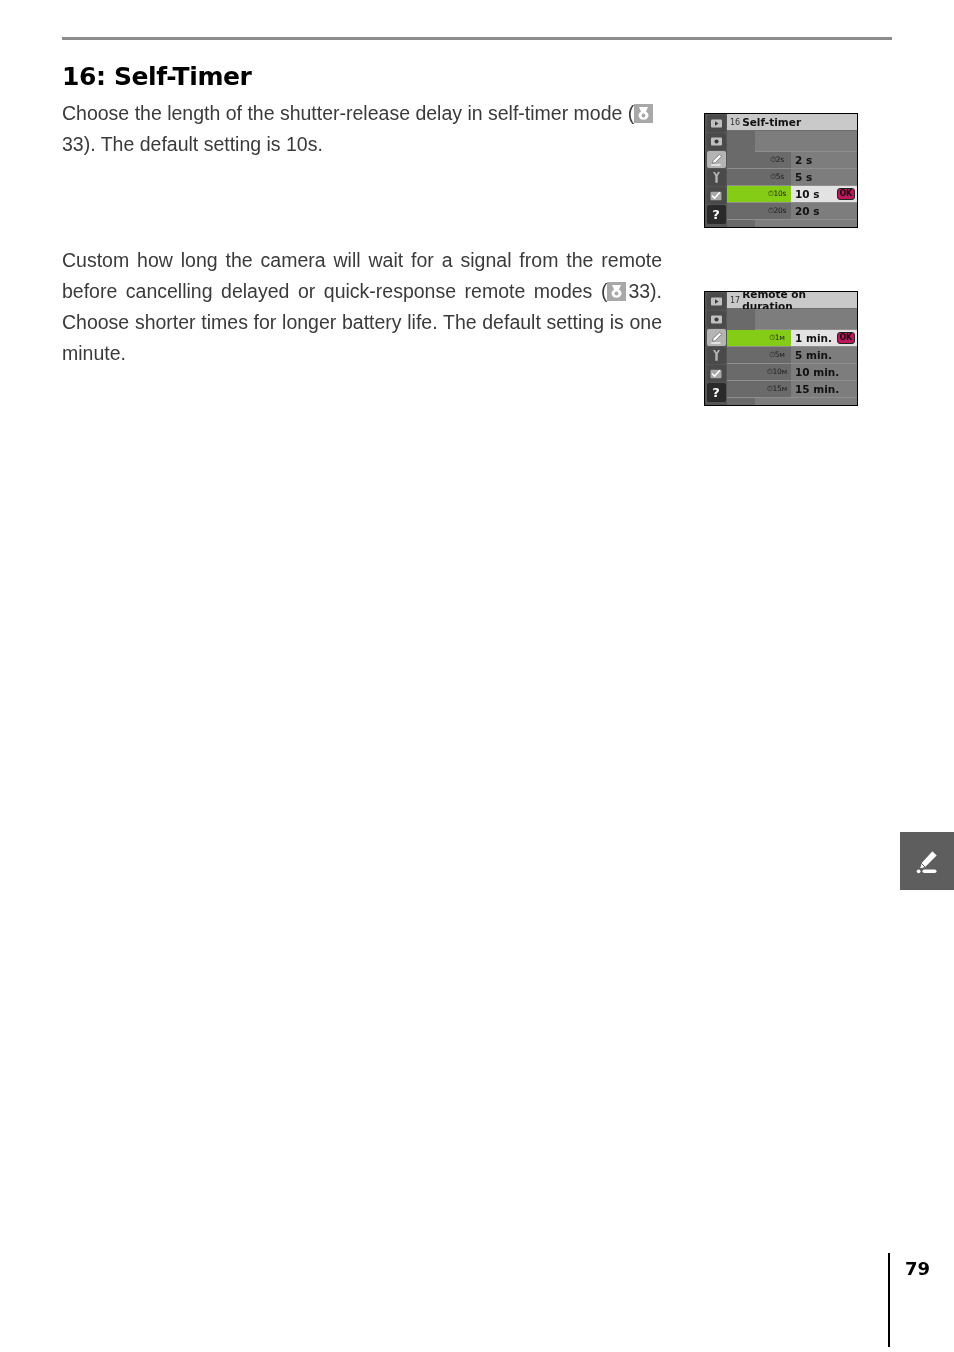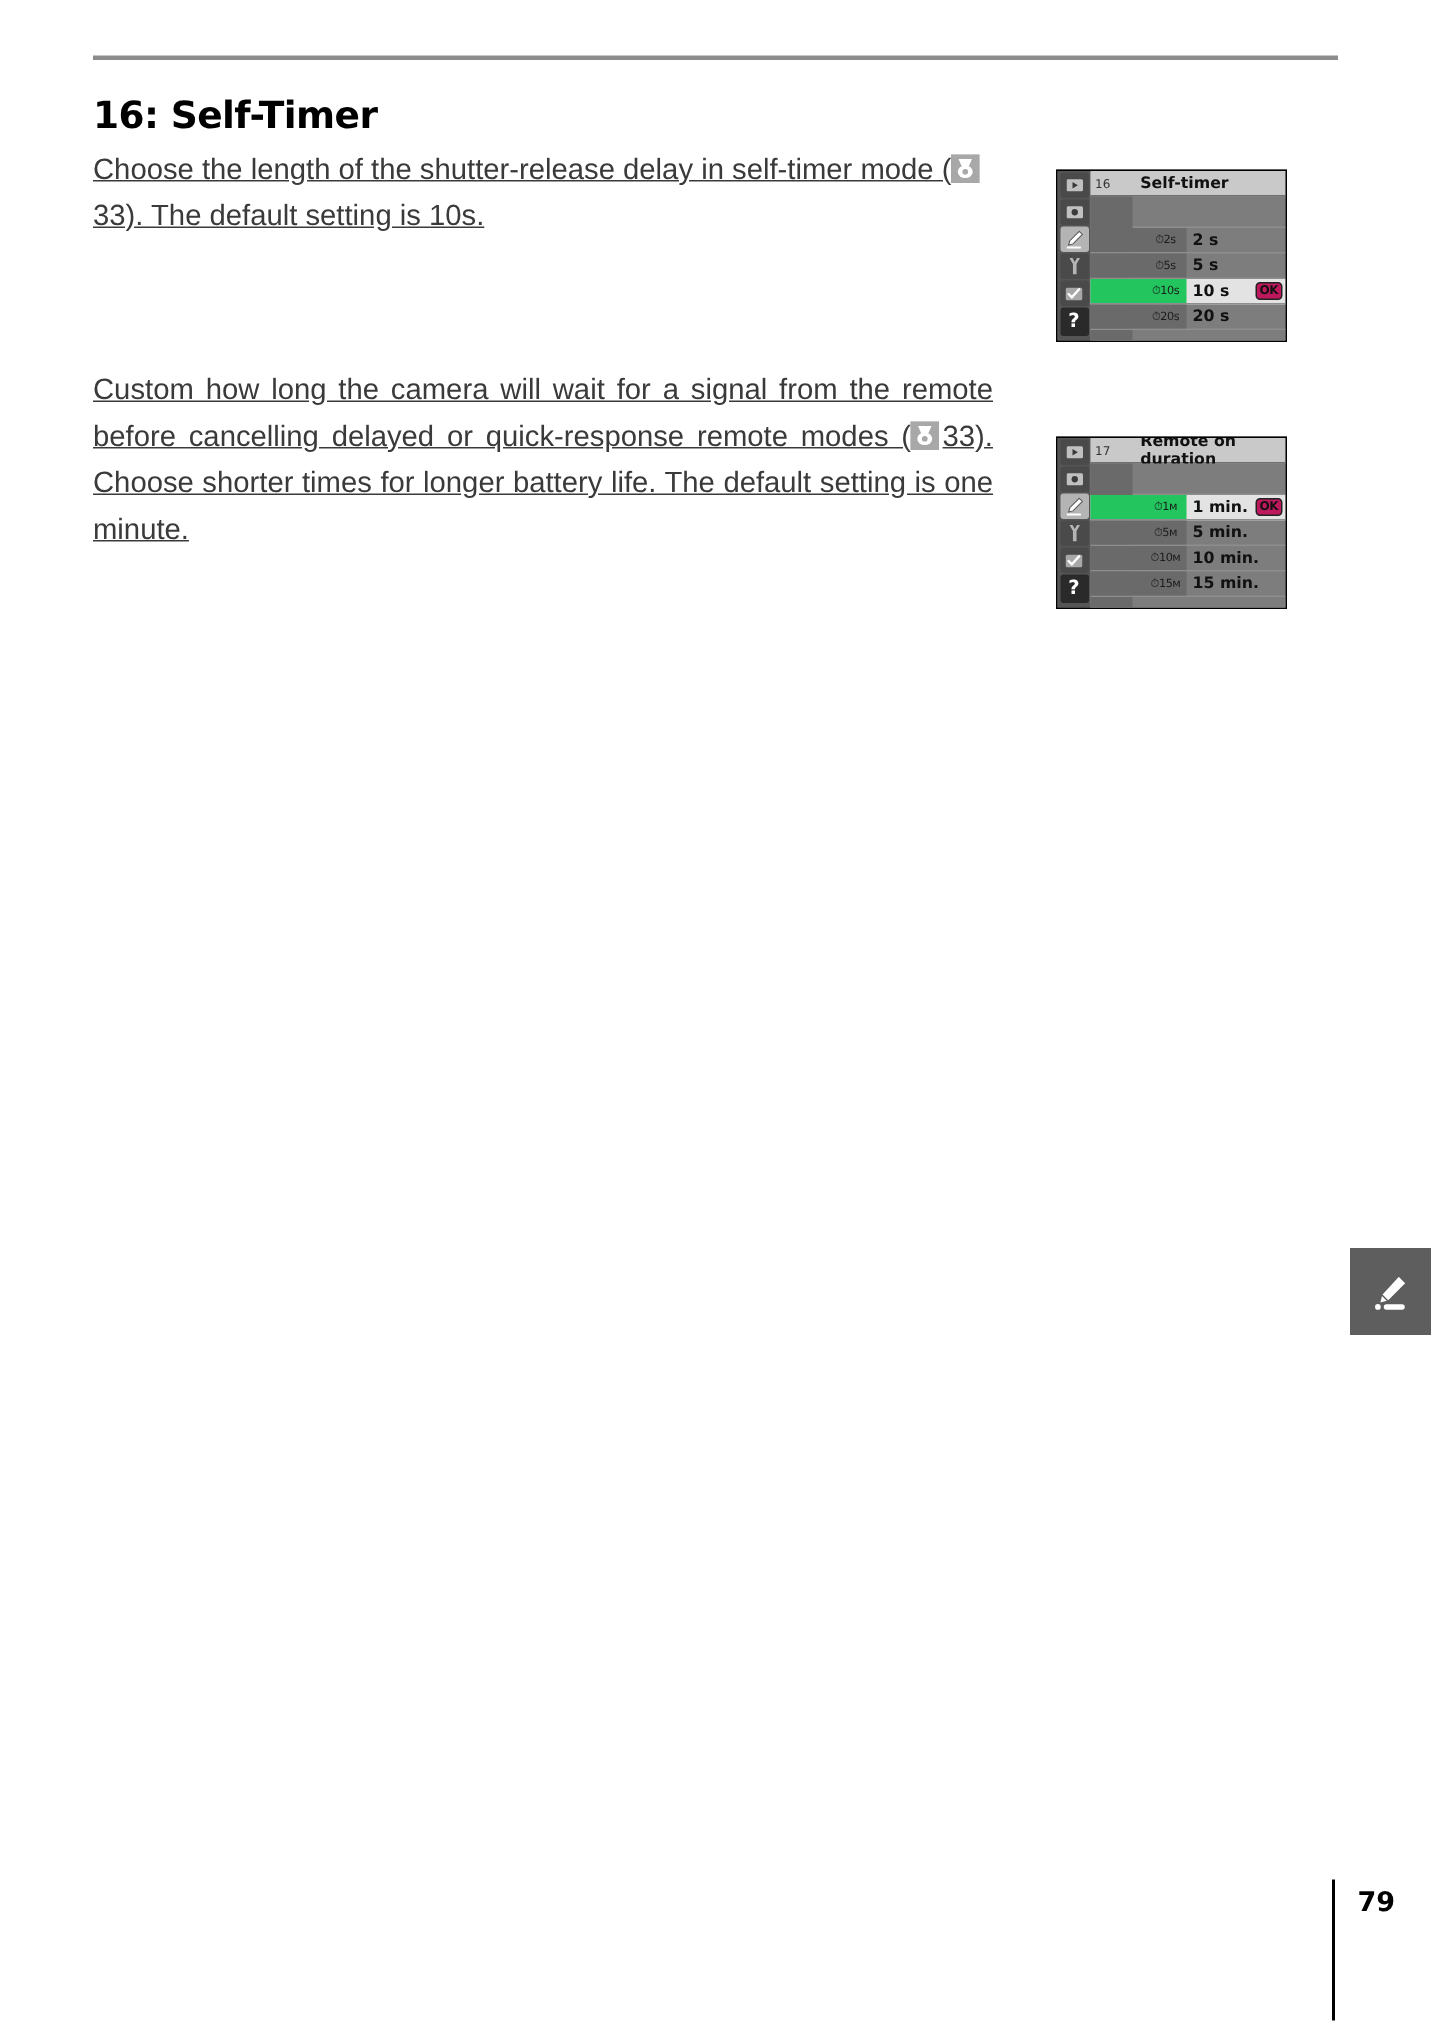--- a/index.html
+++ b/index.html
@@ -39,21 +39,20 @@
     color: #6e6e6e;
   }
 
   p.body {
     font-family: "Liberation Sans", sans-serif;
     font-size: 19.5px;
     line-height: 31px;
     color: #3a3a3a;
     margin: 0;
     width: 600px;
-    text-decoration: underline;
   }
   p.body.justify {
     text-align: justify;
   }
   p.body.justify::after {
     content: "";
     display: inline-block;
     width: 100%;
   }
 
@@ -136,21 +135,21 @@
     display: flex;
     align-items: center;
     padding-left: 3px;
     box-sizing: border-box;
     border-bottom: 1px solid #6f6f6f;
   }
   .lcd-title .num {
     font-size: 8px;
     font-weight: normal;
     color: #333;
-    margin-right: 20px;
+    margin-right: 2px;
   }
 
   .lcd-rows {
     position: relative;
     background: #7d7d7d;
     height: 97px;
   }
   .lcd-rows .left-strip {
     position: absolute;
     left: 0; top: 0;
@@ -184,21 +183,21 @@
     padding-left: 36px;
   }
   .lcd-row .label {
     padding-left: 4px;
     flex: 1;
   }
   .lcd-row.selected {
     background: #e3e3e3;
   }
   .lcd-row.selected .glyph {
-    background: #22c55e;
+    background: #84cc16;
   }
   .ok-badge {
     margin-right: 2px;
     border: 1px solid #222;
     border-radius: 3px;
     background: #be185d;
     color: #111;
     font-size: 8px;
     font-weight: bold;
     line-height: 1;

